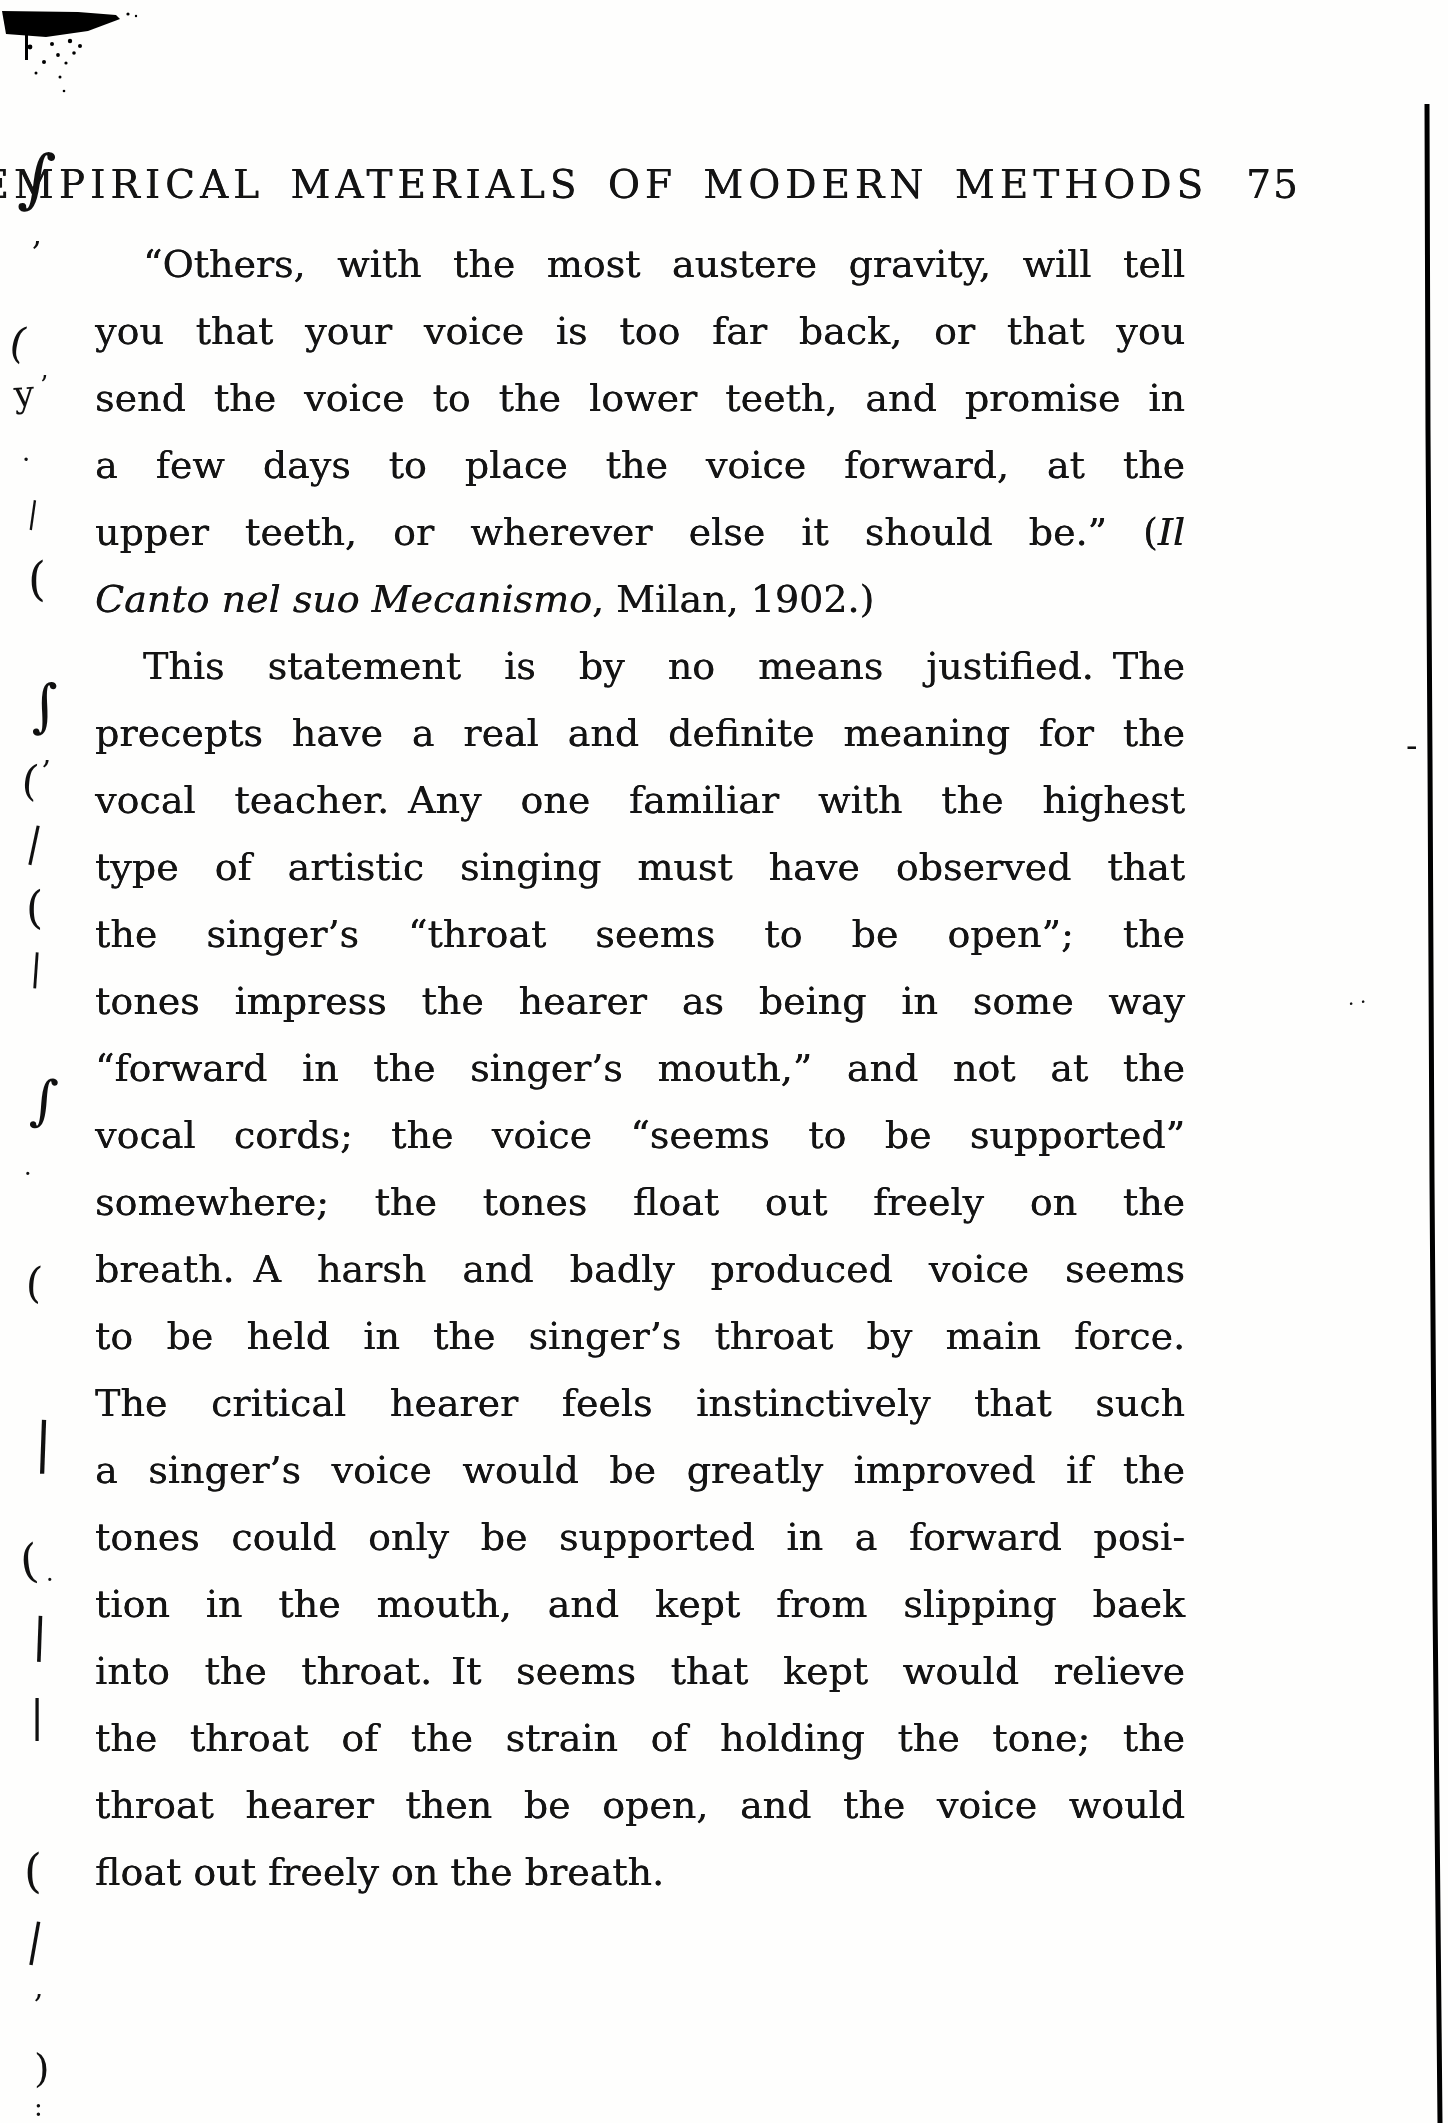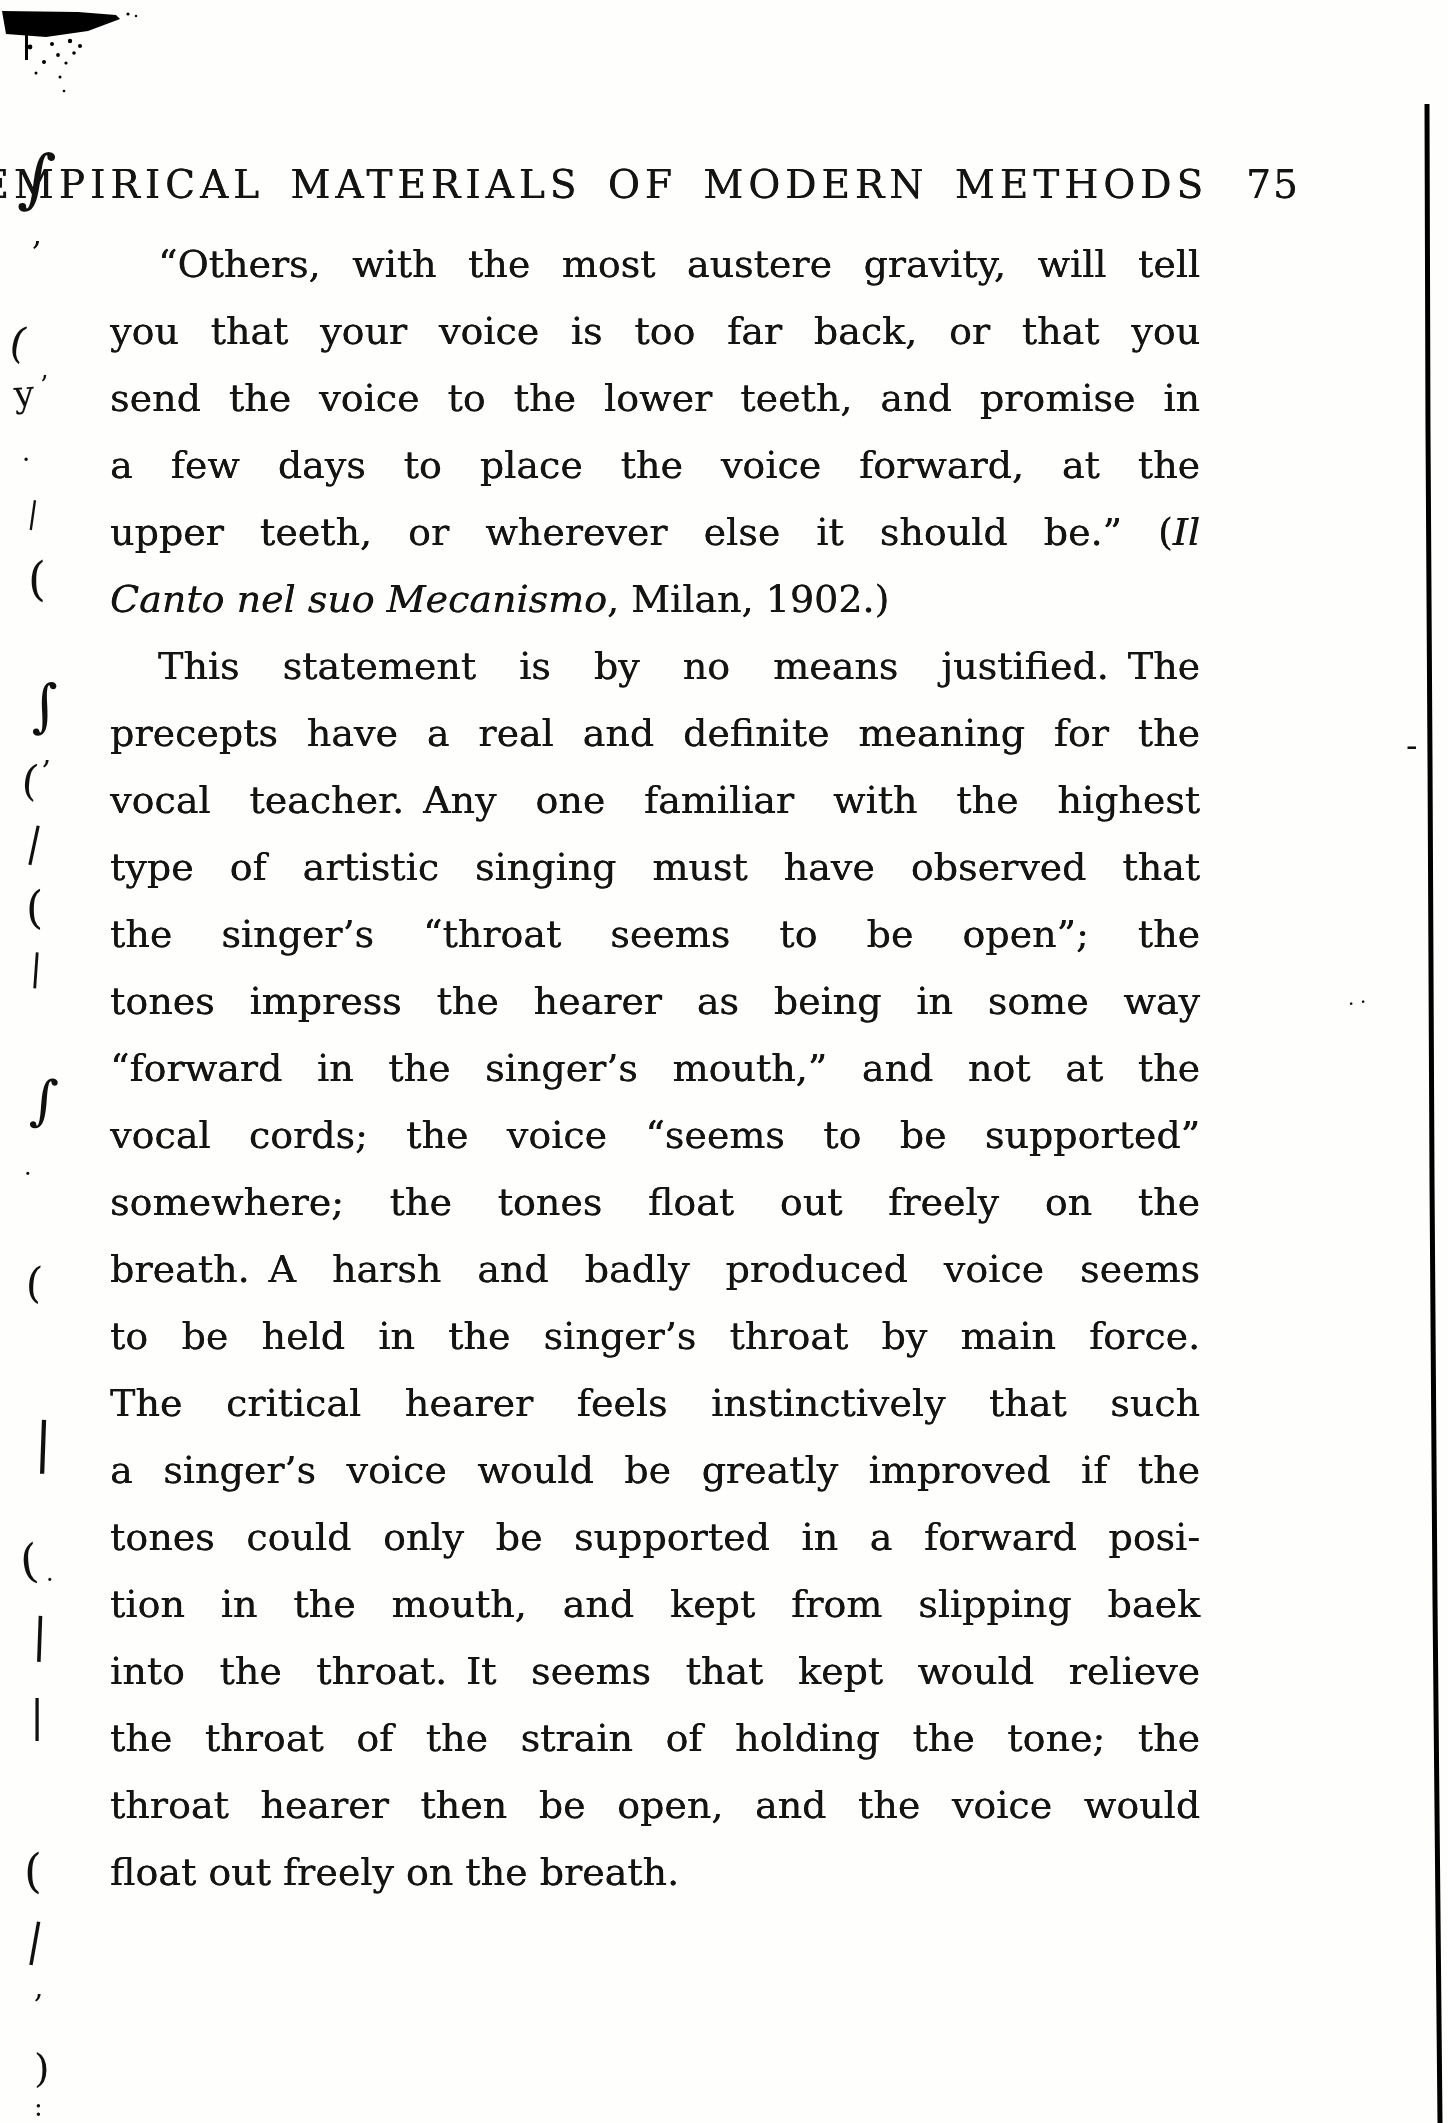--- a/index.html
+++ b/index.html
@@ -12,21 +12,21 @@
     color:#141414;
   }
   .running-header{
     position:absolute;top:162px;left:95px;width:1090px;
     display:flex;justify-content:center;align-items:baseline;gap:38px;
     font-size:39px;letter-spacing:5px;word-spacing:9px;white-space:nowrap;
     text-shadow:0.4px 0 0 #141414;
   }
   .running-header .pgnum{letter-spacing:2px;}
   .text-block{
-    position:absolute;top:231px;left:110px;width:1090px;
+    position:absolute;top:231px;left:95px;width:1090px;
     font-size:38px;line-height:67px;
     text-shadow:0.35px 0 0 #141414;
   }
   .line{text-align:justify;text-align-last:justify;}
   .line.noj{text-align:right;text-align-last:left;}
   .line.ind{text-indent:48px;}
   .it{font-style:italic;}
   .mark{
     position:absolute;color:#101010;line-height:1;
     font-family:"DejaVu Serif", serif;display:block;

